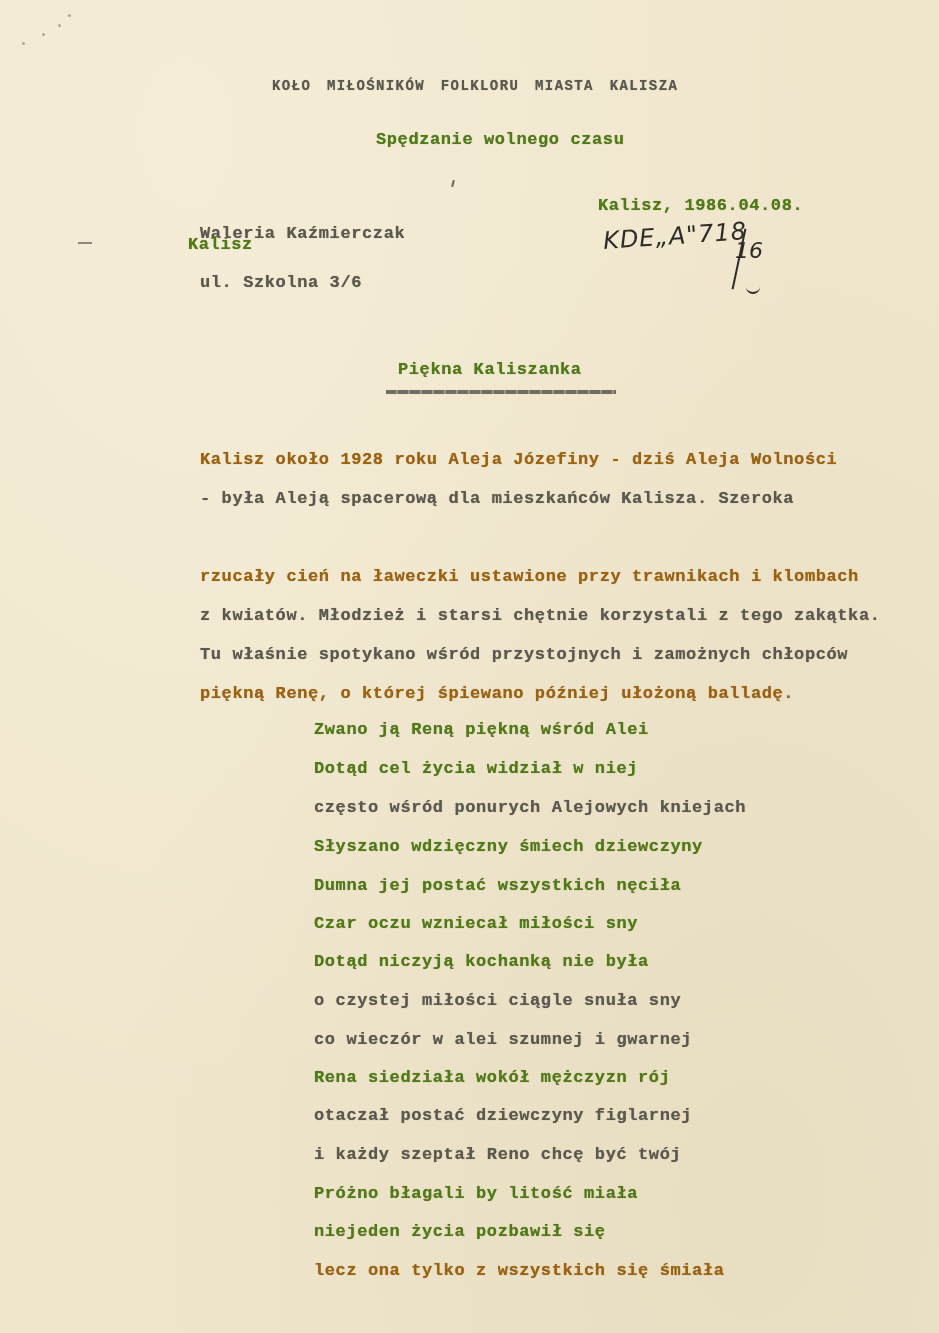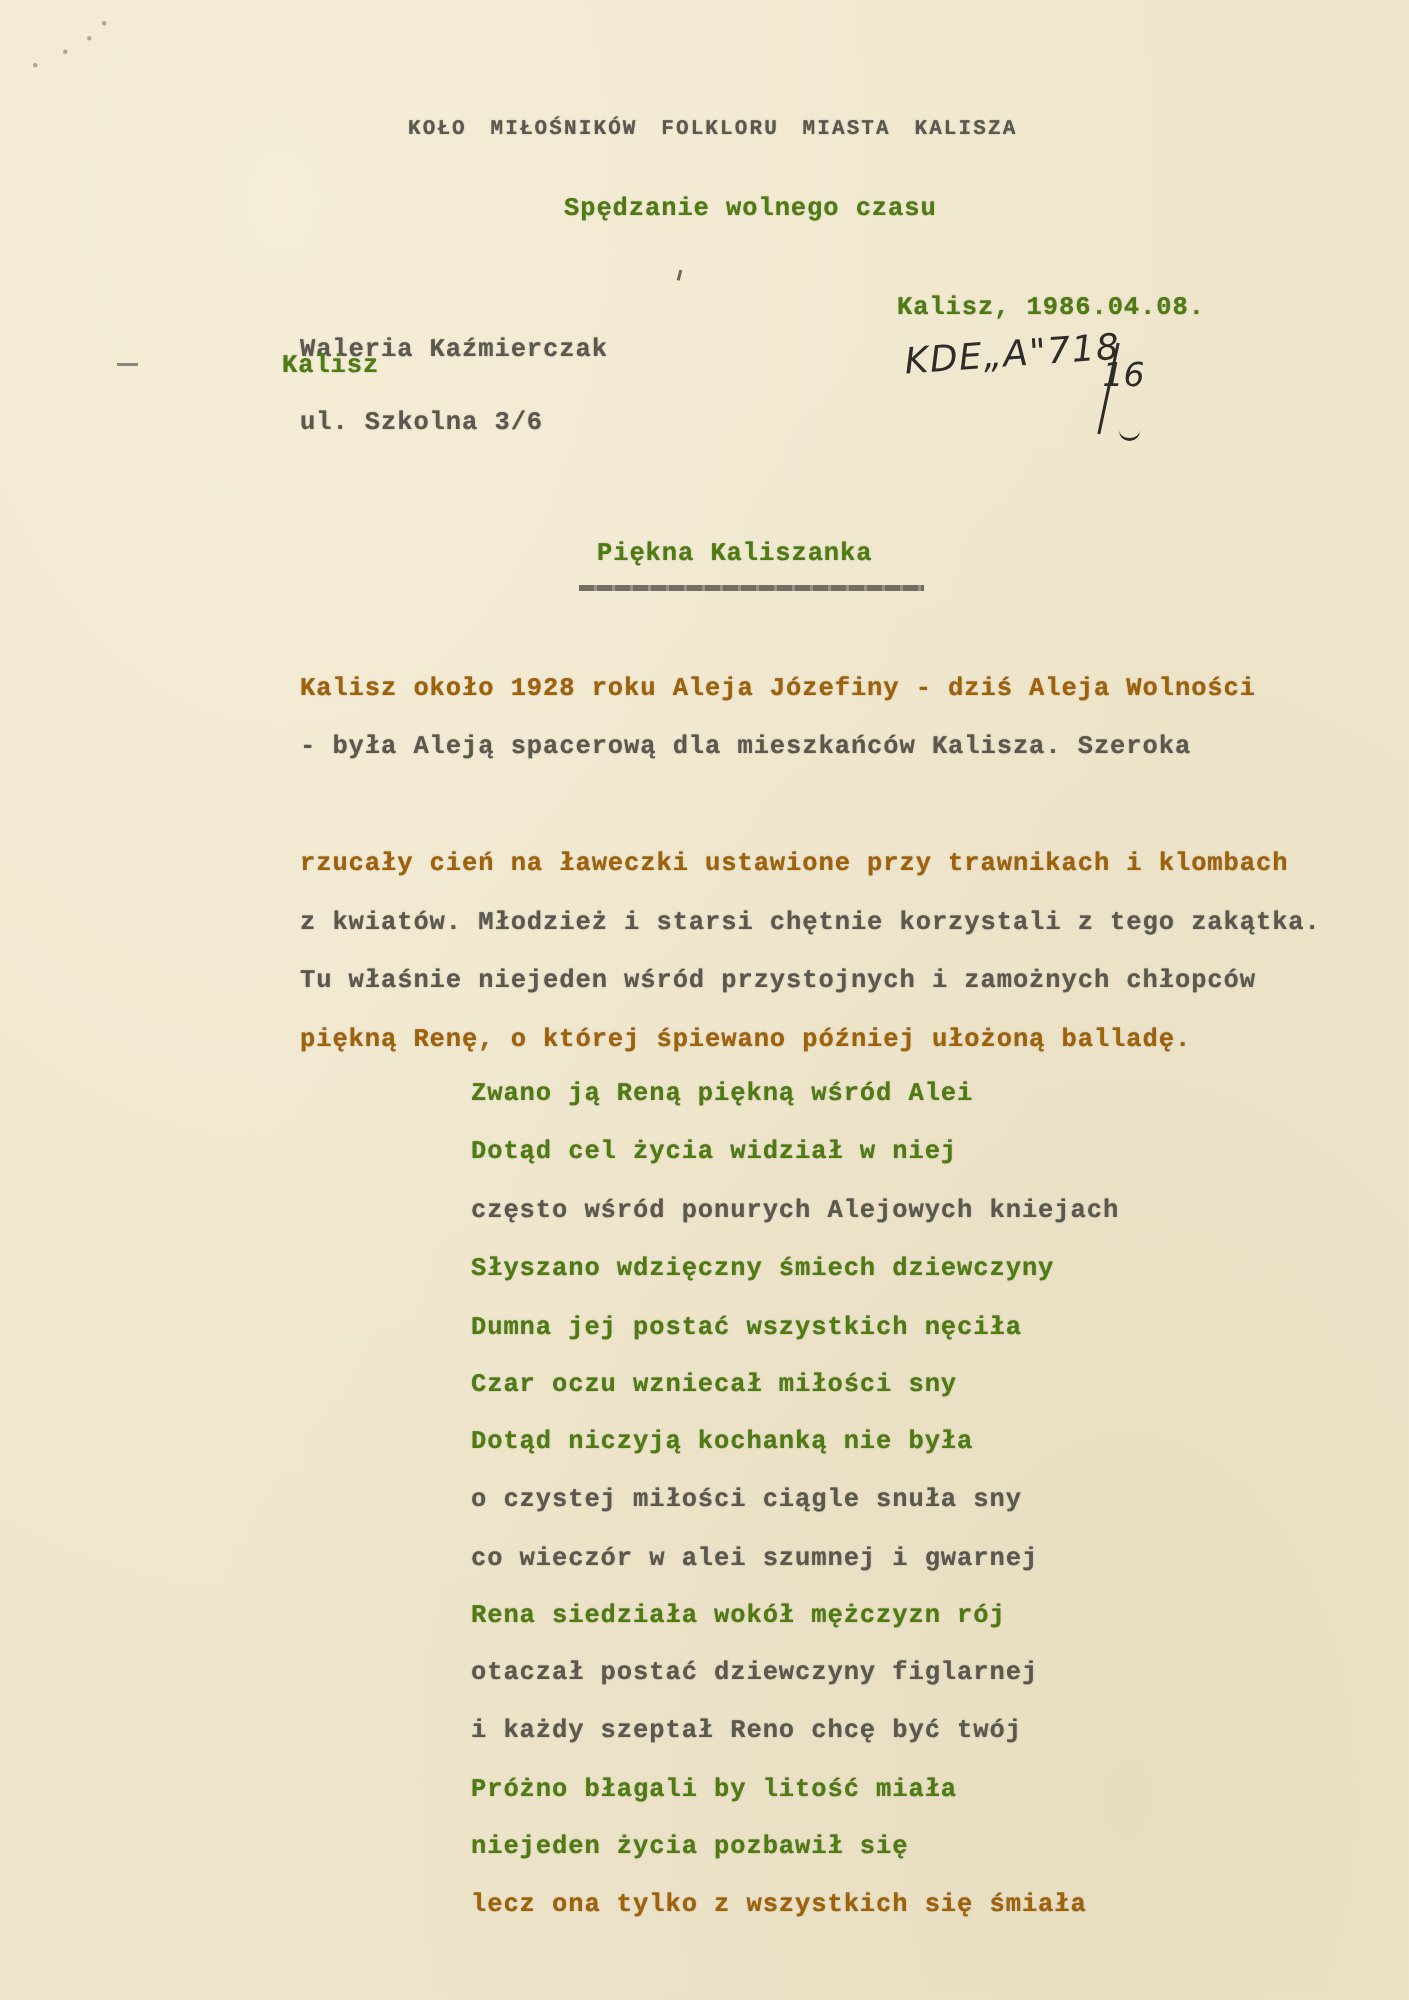--- a/index.html
+++ b/index.html
@@ -156,21 +156,21 @@
   <div class="handwritten-sub">16</div>
   <div class="hand-smile"></div>
 
   <div class="tw story-title light">Piękna Kaliszanka</div>
   <div class="story-underline"></div>
 
   <div class="tw prose-line dark" style="top:450px;">Kalisz około 1928 roku Aleja Józefiny - dziś Aleja Wolności</div>
   <div class="tw prose-line" style="top:489px;">- była Aleją spacerową dla mieszkańców Kalisza. Szeroka</div>
   <div class="tw prose-line dark" style="top:567px;">rzucały cień na ławeczki ustawione przy trawnikach i klombach</div>
   <div class="tw prose-line" style="top:606px;text-align:right;">z kwiatów. Młodzież i starsi chętnie korzystali z tego zakątka.</div>
-  <div class="tw prose-line" style="top:645px;">Tu właśnie niejeden wśród przystojnych i zamożnych chłopców</div>
+  <div class="tw prose-line" style="top:645px;">Tu właśnie spotykano wśród przystojnych i zamożnych chłopców</div>
   <div class="tw prose-line dark" style="top:684px;">piękną Renę, o której śpiewano później ułożoną balladę.</div>
 
   <div class="tw verse-line light" style="top:720px;">Zwano ją Reną piękną wśród Alei</div>
   <div class="tw verse-line light" style="top:759px;">Dotąd cel życia widział w niej</div>
   <div class="tw verse-line" style="top:798px;">często wśród ponurych Alejowych kniejach</div>
   <div class="tw verse-line light" style="top:837px;">Słyszano wdzięczny śmiech dziewczyny</div>
   <div class="tw verse-line light" style="top:876px;">Dumna jej postać wszystkich nęciła</div>
   <div class="tw verse-line light" style="top:914px;">Czar oczu wzniecał miłości sny</div>
   <div class="tw verse-line light" style="top:952px;">Dotąd niczyją kochanką nie była</div>
   <div class="tw verse-line" style="top:991px;">o czystej miłości ciągle snuła sny</div>

